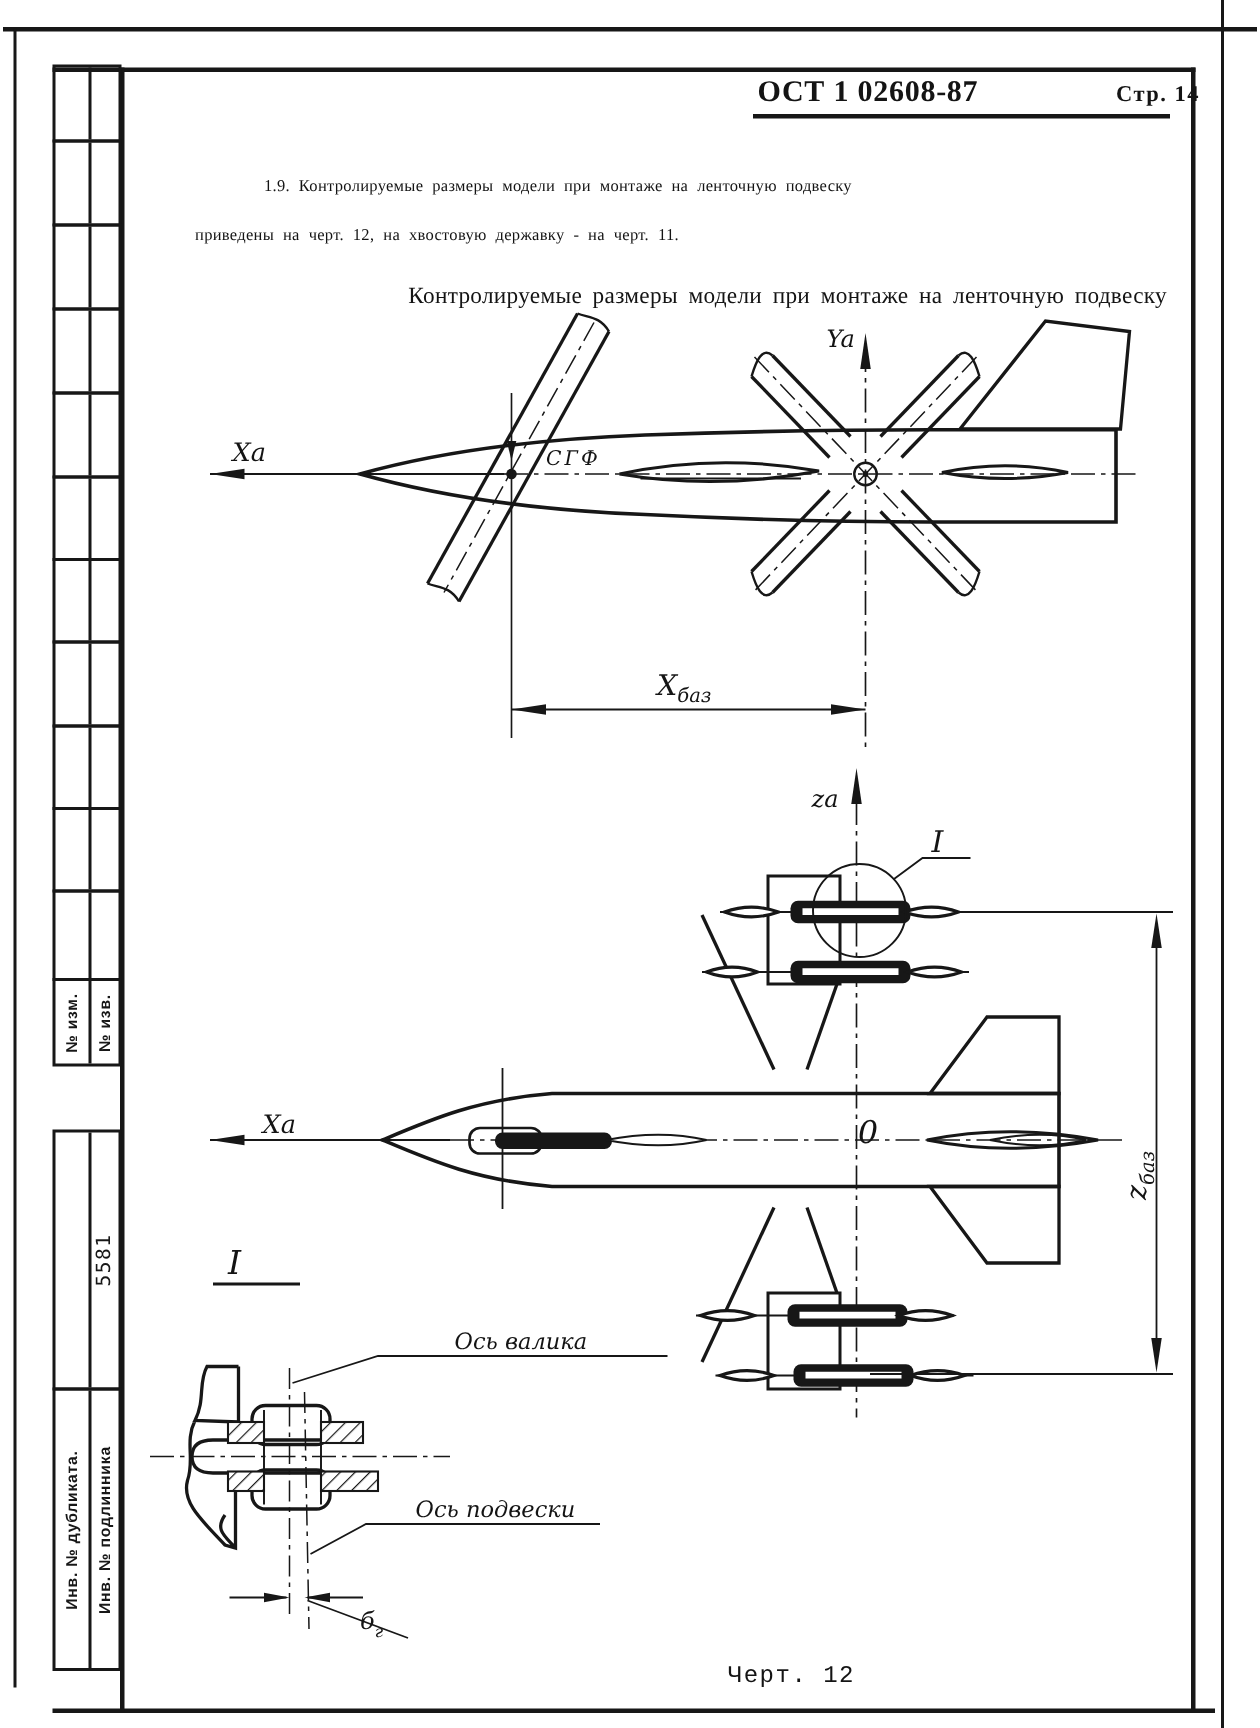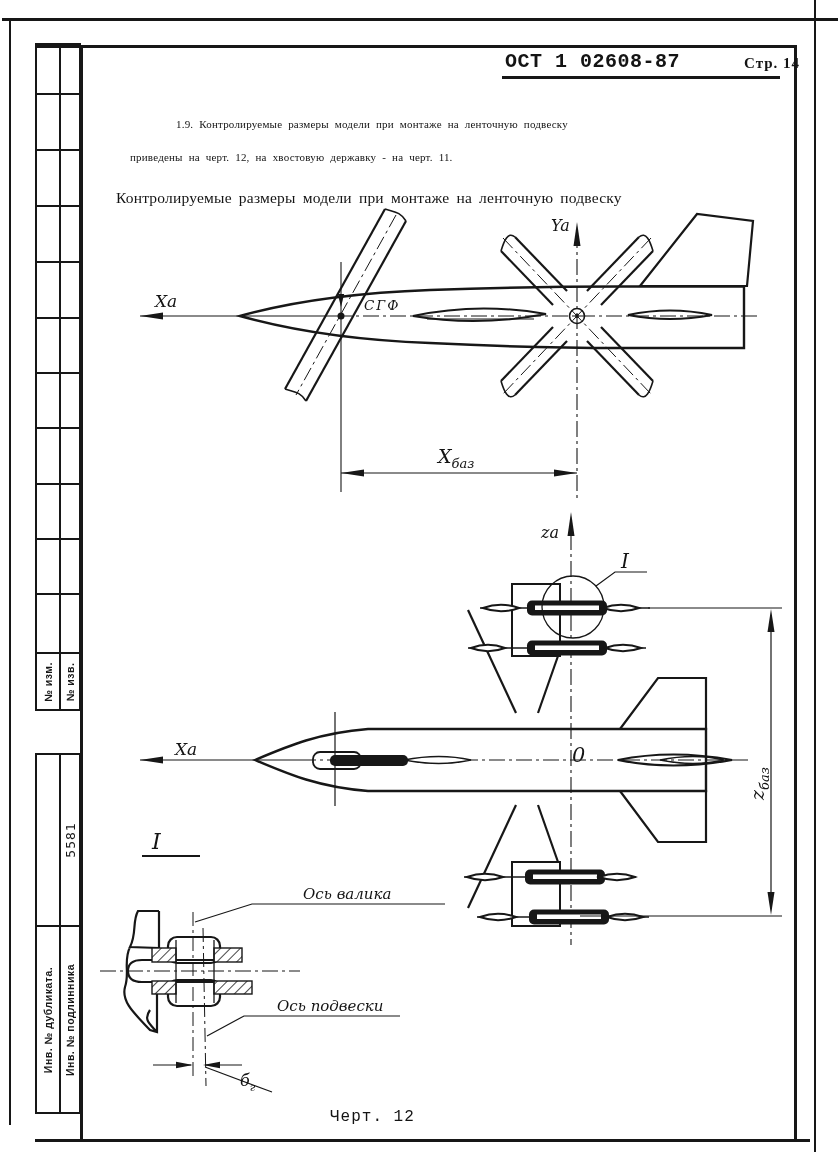--- a/index.html
+++ b/index.html
@@ -18,31 +18,31 @@
   
   .strip{position:absolute;left:35px;top:45px;width:46px;}
   .cellrow{position:relative;box-sizing:border-box;border:2px solid #171717;margin-top:-2px;display:flex;}
   .cellrow .cl{box-sizing:border-box;width:24px;border-right:2px solid #171717;position:relative;}
   .cellrow .cr{box-sizing:border-box;flex:1;position:relative;}
   .vtext{position:absolute;left:50%;top:50%;transform:translate(-50%,-50%) rotate(-90deg);
          white-space:nowrap;font-family:"Liberation Sans",sans-serif;font-weight:bold;
          font-size:10.5px;color:#171717;letter-spacing:.5px;}
   .vtext.num{font-weight:normal;font-size:13px;font-family:"DejaVu Sans Mono",monospace;letter-spacing:1px;}
   
-  .hdr-std{position:absolute;left:505px;top:50px;font-family:Liberation Mono, monospace;
+  .hdr-std{position:absolute;left:505px;top:50px;font-family:Liberation Serif, serif;
            font-weight:bold;font-size:20px;letter-spacing:.5px;}
   .hdr-page{position:absolute;left:712px;top:55px;font-size:15px;font-weight:600;letter-spacing:1px;margin-left:32px;}
   .hdr-rule{left:502px;top:76px;width:278px;height:2.5px;}
   
   .para{position:absolute;left:130px;top:108px;width:640px;font-size:11px;line-height:33px;
         letter-spacing:.2px;word-spacing:3px;}
   .para .l1{text-indent:46px;}
-  .subtitle{position:absolute;left:116px;top:189px;width:650px;text-align:left;font-size:15.5px;
+  .subtitle{position:absolute;left:128px;top:189px;width:650px;text-align:right;font-size:15.5px;
             word-spacing:3px;letter-spacing:.2px;}
-  .caption{position:absolute;left:330px;top:1108px;width:240px;text-align:left;
+  .caption{position:absolute;left:330px;top:1108px;width:240px;text-align:right;
            font-family:"Liberation Mono",monospace;font-size:16px;letter-spacing:1px;}
   svg{position:absolute;left:0;top:0;}
   svg text{font-family:"DejaVu Serif",serif;font-style:italic;fill:#141414;}
 </style>
 </head>
 <body>
 
 <div class="page">
 
   <div class="hline edge-top"></div>

